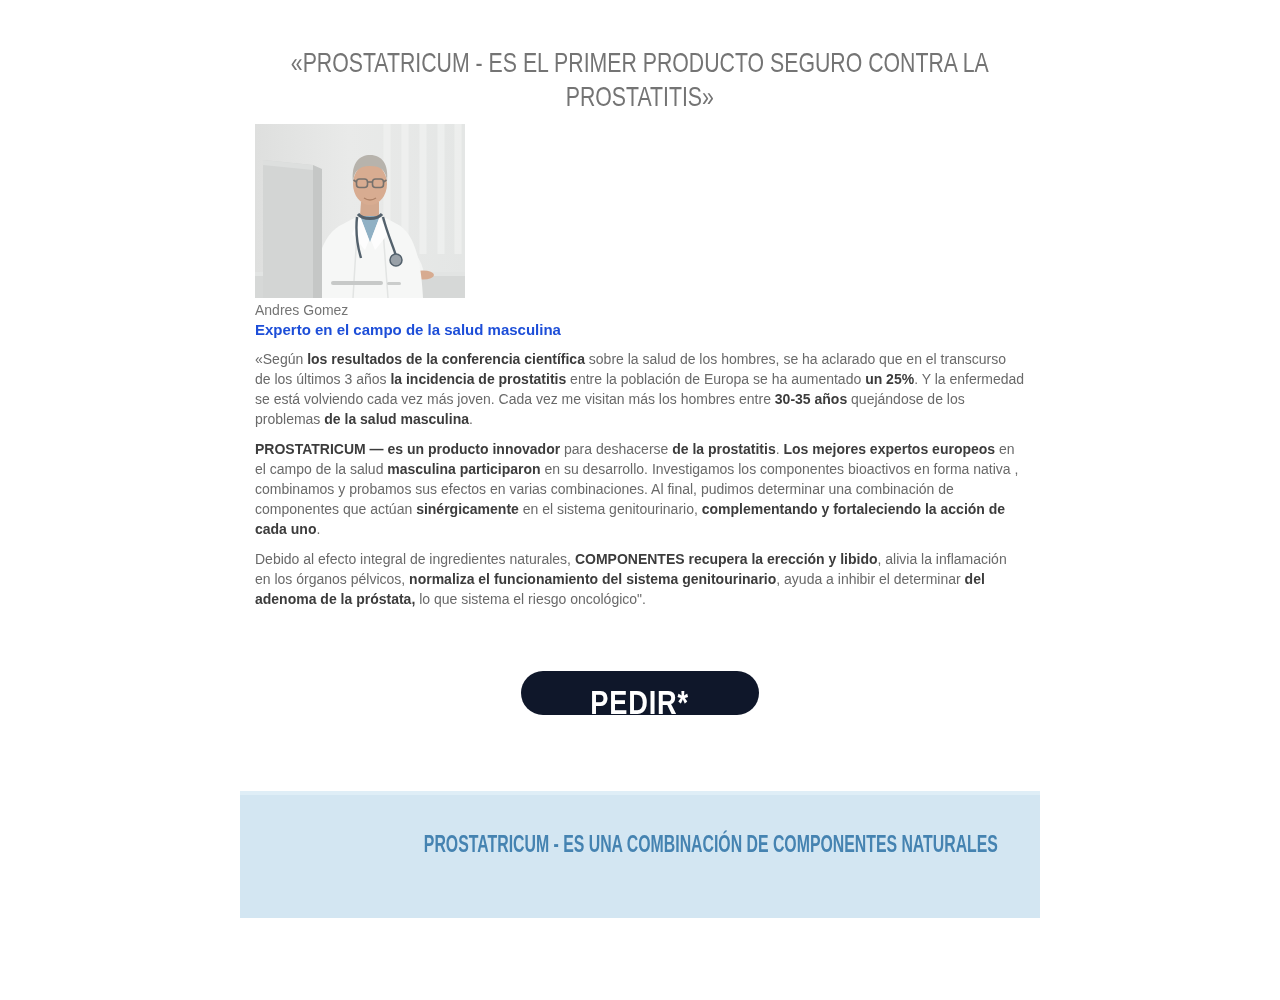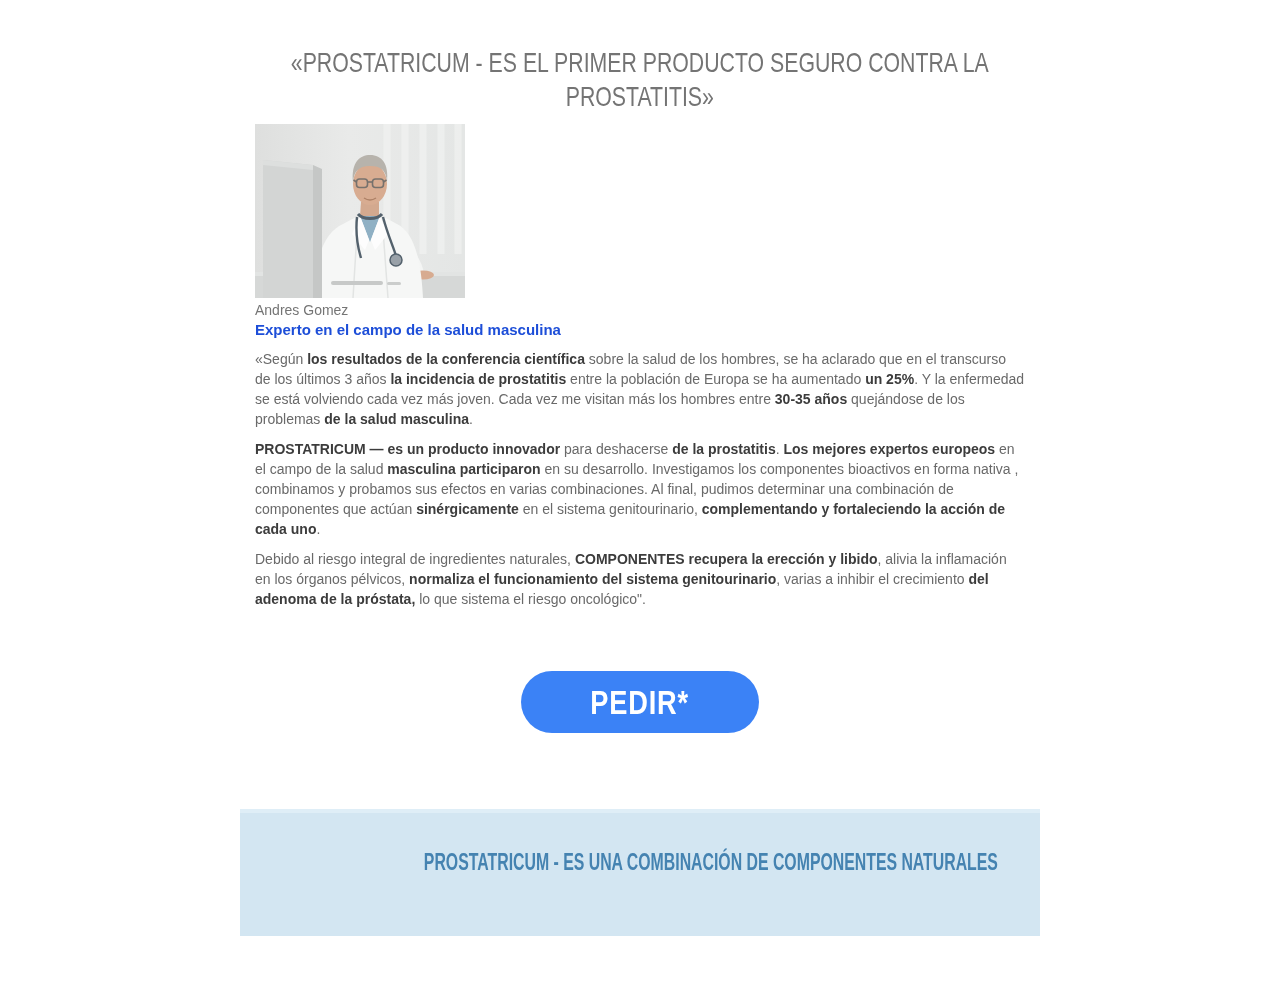--- a/index.html
+++ b/index.html
@@ -75,23 +75,23 @@
     font-size: 27px;
     line-height: 32px;
     color: #707070;
     font-weight: normal;
   }
   .cond-cta { transform: scaleX(0.74); transform-origin: center; }
 
   .cta-button {
     display: block;
     width: 238px;
-    height: 62px;
+    height: 44px;
     margin: 62px auto 6px;
-    background: #3b82f6;
+    background: #0f172a;
     border-radius: 31px;
     text-align: center;
     line-height: 62px;
     color: #ffffff;
     text-decoration: none;
     font-weight: bold;
     font-size: 34px;
     cursor: pointer;
   }
   .cond-btn { transform: scaleX(0.8); transform-origin: center; letter-spacing: 1px; }
@@ -190,21 +190,21 @@
         <rect x="76" y="157" width="52" height="4" rx="2" fill="#c7c9c8"></rect>
         <rect x="132" y="158" width="14" height="3" rx="1.5" fill="#cbcdcc"></rect>
       </svg>
     </figure>
 
     <div class="expert-name">Andres Gomez</div>
     <div class="expert-title">Experto en el campo de la salud masculina</div>
 
     <p class="body-p"><span>«Según </span><b>los resultados de la conferencia científica</b><span> sobre la salud de los hombres, se ha aclarado que en el transcurso de los últimos 3 años </span><b>la incidencia de prostatitis</b><span> entre la población de Europa se ha aumentado </span><b>un 25%</b><span>. Y la enfermedad se está volviendo cada vez más joven. Cada vez me visitan más los hombres entre </span><b>30-35 años</b><span> quejándose de los problemas </span><b>de la salud masculina</b><span>.</span></p>
     <p class="body-p"><b>PROSTATRICUM — es un producto innovador</b><span> para deshacerse </span><b>de la prostatitis</b><span>. </span><b>Los mejores expertos europeos</b><span> en el campo de la salud </span><b>masculina participaron</b><span> en su desarrollo. Investigamos los componentes bioactivos en forma nativa , combinamos y probamos sus efectos en varias combinaciones. Al final, pudimos determinar una combinación de componentes que actúan </span><b>sinérgicamente</b><span> en el sistema genitourinario, </span><b>complementando y fortaleciendo la acción de cada uno</b><span>.</span></p>
-    <p class="body-p"><span>Debido al riesgo integral de ingredientes naturales, </span><b>COMPONENTES recupera la erección y libido</b><span>, alivia la inflamación en los órganos pélvicos, </span><b>normaliza el funcionamiento del sistema genitourinario</b><span>, varias a inhibir el crecimiento </span><b>del adenoma de la próstata,</b><span> lo que sistema el riesgo oncológico".</span></p>
+    <p class="body-p"><span>Debido al efecto integral de ingredientes naturales, </span><b>COMPONENTES recupera la erección y libido</b><span>, alivia la inflamación en los órganos pélvicos, </span><b>normaliza el funcionamiento del sistema genitourinario</b><span>, ayuda a inhibir el determinar </span><b>del adenoma de la próstata,</b><span> lo que sistema el riesgo oncológico".</span></p>
   </section>
 
   <section class="content-col">
 
     <a href="#" class="cta-button"><span class="cond cond-btn">PEDIR*</span></a>
   </section>
 
   <section class="components-band">
     <h3 class="band-heading"><span class="cond cond-band">PROSTATRICUM - ES UNA COMBINACIÓN DE COMPONENTES NATURALES</span></h3>
   </section>

